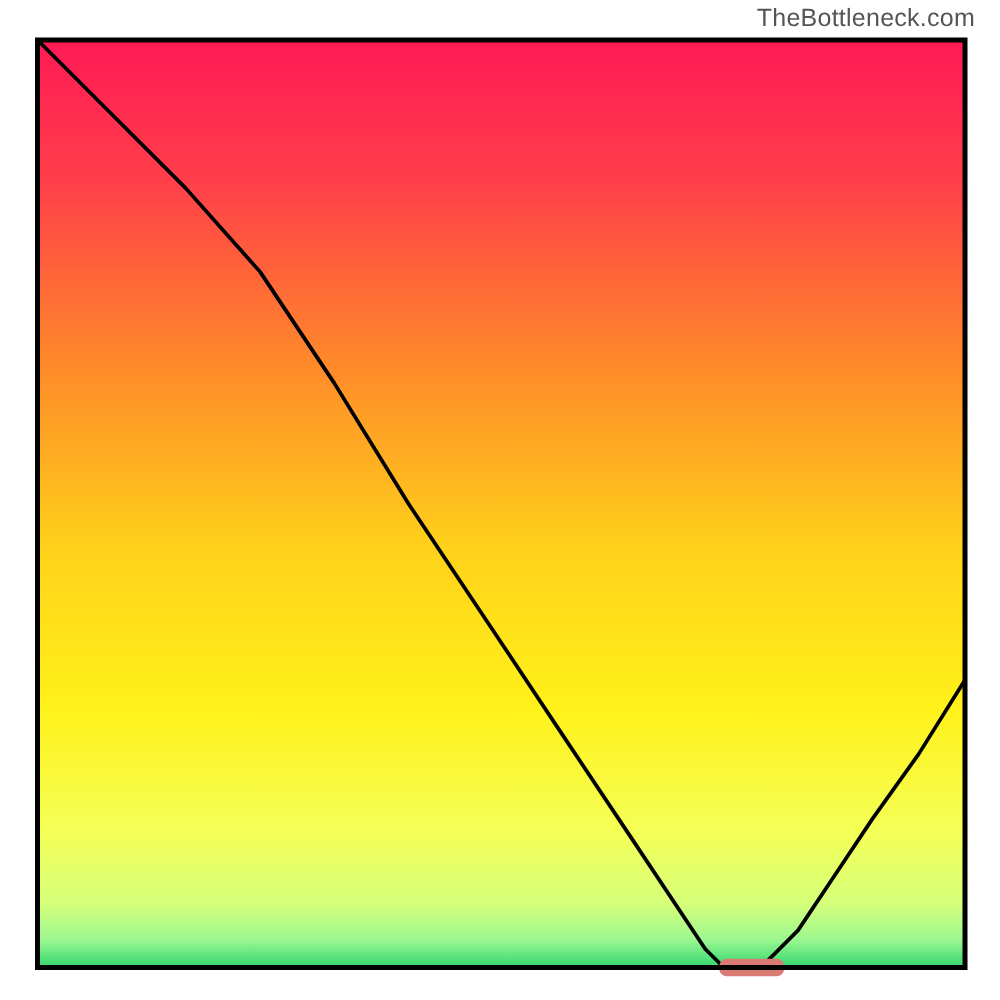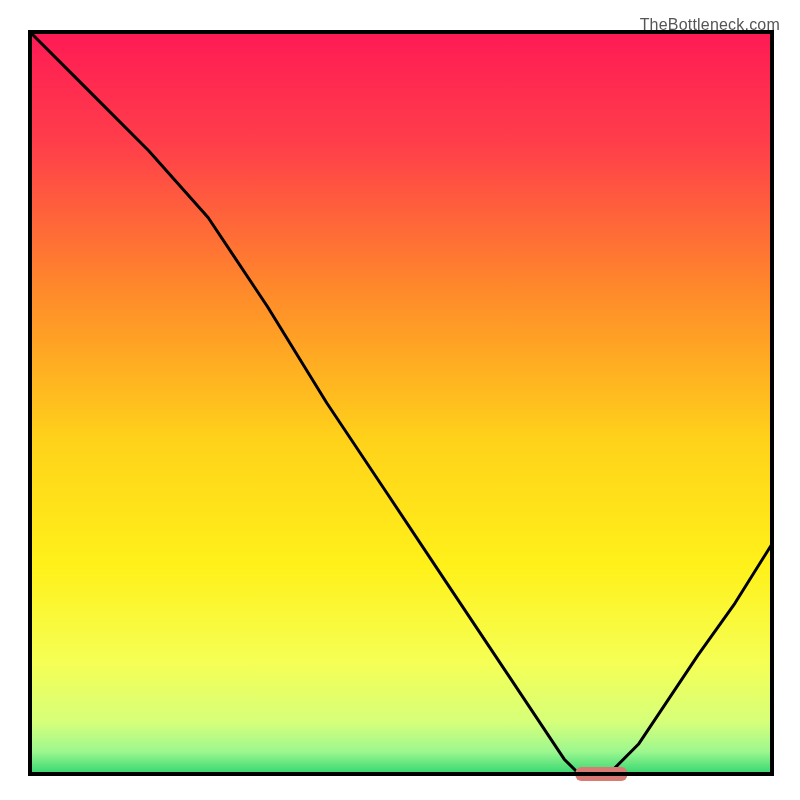--- a/index.html
+++ b/index.html
@@ -11,24 +11,24 @@
     background: #fff;
     font-family: Arial, Helvetica, sans-serif;
   }
   .wrap {
     position: relative;
     width: 800px;
     height: 800px;
   }
   .watermark {
     position: absolute;
-    top: 16px;
+    top: 4px;
     right: 20px;
     color: #555;
-    font-size: 16px;
+    font-size: 20px;
     letter-spacing: 0.2px;
     font-family: Arial, Helvetica, sans-serif;
     user-select: none;
   }
   svg {
     display: block;
     position: absolute;
     left: 0;
     top: 0;
   }

